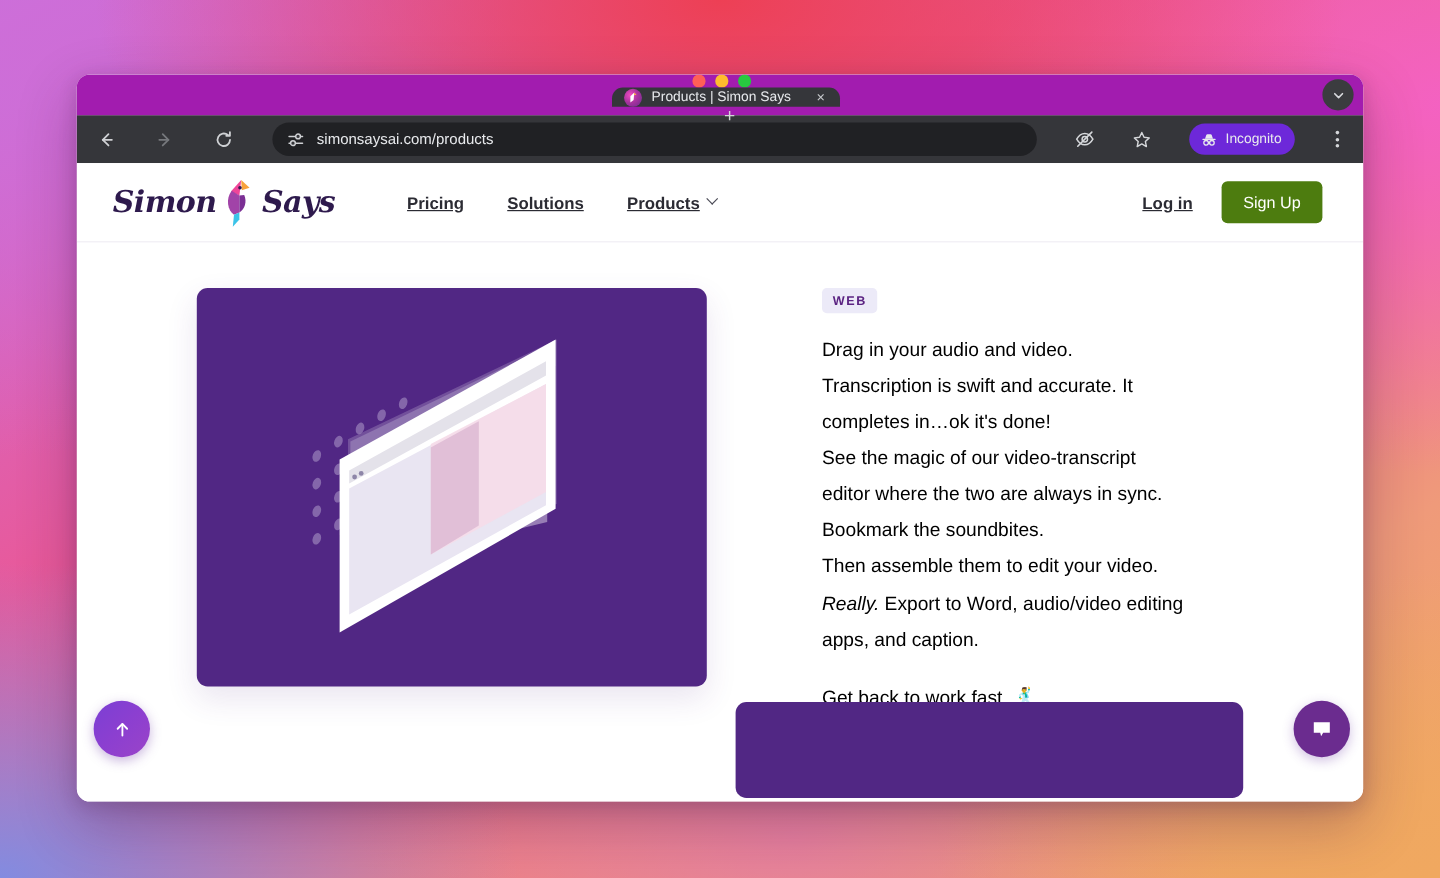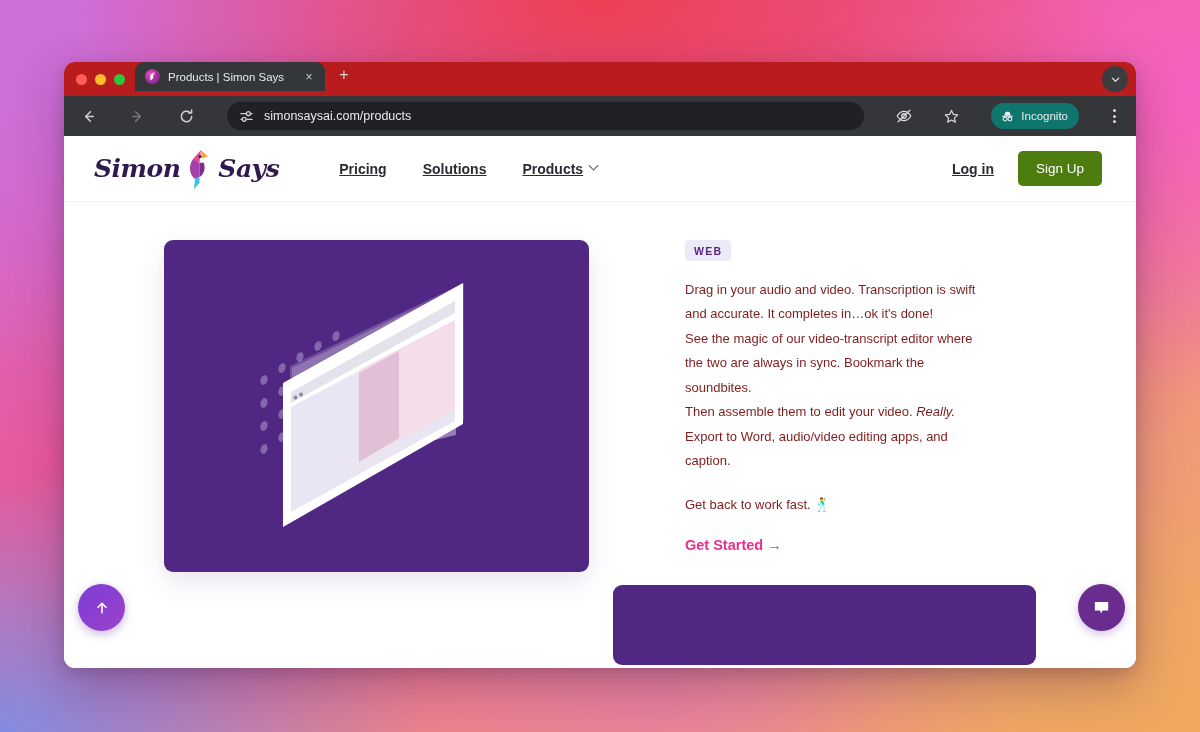--- a/index.html
+++ b/index.html
@@ -31,25 +31,26 @@
     height: 606px;
     border-radius: 11px;
     overflow: hidden;
     box-shadow: 0 18px 48px rgba(60,20,70,0.30), 0 4px 14px rgba(60,20,70,0.18);
     background: #fff;
   }
 
   
   .tabstrip {
     height: 34px;
-    background: #b91c1c;
-    display: flex;
-    align-items: flex-start;
+    background: #a21caf;
+    display: flex;
+    align-items: center;
     padding-left: 10px;
     position: relative;
+    flex-direction: column;
   }
   .traffic { display: flex; align-items: center; gap: 8px; height: 34px; padding: 0 10px 0 2px; }
   .dot { width: 11px; height: 11px; border-radius: 50%; }
   .dot.red    { background: #ff5f57; }
   .dot.yellow { background: #febc2e; }
   .dot.green  { background: #28c840; }
 
   .tab {
     height: 29px;
     min-width: 190px;
@@ -129,21 +130,21 @@
     text-overflow: ellipsis;
   }
   .tb-icon {
     width: 26px; height: 26px; border-radius: 50%;
     display: flex; align-items: center; justify-content: center;
     color: #d5d7da;
     flex: 0 0 auto;
   }
   .incognito-chip {
     height: 26px;
-    background: #0f766e;
+    background: #6d28d9;
     border-radius: 13px;
     display: flex; align-items: center; gap: 6px;
     padding: 0 11px 0 9px;
     margin-left: 6px;
     color: #e8eaed;
     font-size: 11.5px;
     flex: 0 0 auto;
   }
   .kebab {
     width: 24px; height: 26px;
@@ -258,23 +259,23 @@
   .hero-h1 {
     font-size: 27px;
     font-weight: bold;
     color: #31313a;
     line-height: 1.32;
     letter-spacing: -0.4px;
     margin-bottom: 17px;
   }
   .hero-h1 .emoji { font-size: 24px; }
   .hero-p {
-    font-size: 13px;
+    font-size: 16px;
     line-height: 1.88;
-    color: #7f1d1d;
+    color: #000000;
   }
   .hero-p em { font-style: italic; }
   .hero-p .spacer { display: block; height: 19px; }
   .cta {
     display: inline-block;
     margin-top: 20px;
     color: #e8308a;
     font-size: 14.5px;
     font-weight: bold;
     text-decoration: none;

